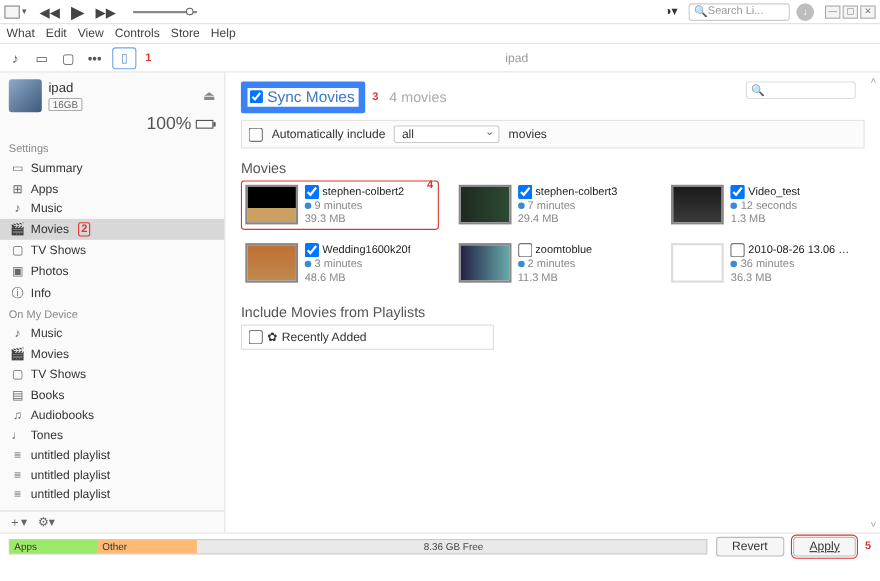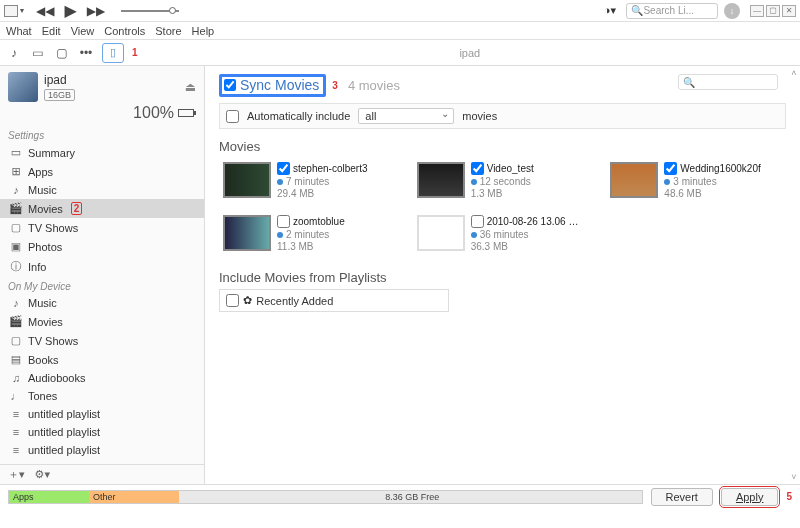--- a/index.html
+++ b/index.html
@@ -39,34 +39,34 @@
 
 .body { display: flex; height: 418px; }
 .sidebar { width: 205px; border-right: 1px solid #ddd; background: #fafafa; position: relative; overflow: hidden; }
 .device-header { display: flex; align-items: center; gap: 6px; padding: 6px 8px 2px 8px; }
 .dev-thumb { width: 30px; height: 30px; background: linear-gradient(135deg,#8fa9c7,#3b5a7f); border-radius: 3px; }
 .dev-name { font-size: 12px; color: #333; }
 .dev-cap { display: inline-block; border: 1px solid #aaa; border-radius: 2px; font-size: 9px; padding: 0 3px; color: #666; margin-top: 2px; }
 .dev-batt-row { display: flex; align-items: center; gap: 4px; padding: 0 10px 4px 44px; font-size: 16px; color: #555; }
 .batt { width: 16px; height: 8px; border: 1px solid #555; position: relative; }
 .batt::after { content: ''; position: absolute; right: -3px; top: 1px; width: 2px; height: 4px; background: #555; }
-.sect-label { font-size: 10px; color: #888; padding: 4px 8px 2px 8px; font-style: italic; }
+.sect-label { font-size: 10px; color: #888; padding: 4px 8px 2px 8px; }
 .side-item { display: flex; align-items: center; gap: 6px; padding: 3px 10px; font-size: 11px; color: #333; }
 .side-item.selected { background: #d8d8d8; }
 .si-icon { width: 12px; display: flex; justify-content: center; color: #666; font-size: 11px; }
 .side-callout { border: 1px solid #d33; border-radius: 2px; margin-left: 2px; padding: 0 2px; }
 .sidebar-bottom { position: absolute; bottom: 0; left: 0; right: 0; height: 20px; border-top: 1px solid #ddd; display: flex; align-items: center; gap: 10px; padding: 0 8px; color: #666; }
 
 
 .main { flex: 1; position: relative; padding: 8px 14px 0 14px; overflow: hidden; background: #fff; }
 .sync-row { display: flex; align-items: center; gap: 6px; margin-bottom: 6px; }
 .sync-check { width: 12px; height: 12px; }
 .sync-title { color: #3a77c7; font-size: 14px; }
 .sync-count { color: #aaa; font-size: 13px; margin-left: 4px; }
-.sync-box { border: 3px solid #3b82f6; border-radius: 2px; padding: 0 4px 1px 2px; display: inline-flex; align-items: center; gap: 4px; }
+.sync-box { border: 6px solid #3b82f6; border-radius: 2px; padding: 0 4px 1px 2px; display: inline-flex; align-items: center; gap: 4px; }
 .main-search { position: absolute; top: 8px; right: 22px; width: 100px; height: 16px; border: 1px solid #ddd; border-radius: 3px; display: flex; align-items: center; padding-left: 4px; color: #bbb; font-size: 10px; }
 
 .auto-row { border: 1px solid #e3e3e3; background: #fbfbfb; padding: 4px 6px; display: flex; align-items: center; gap: 8px; font-size: 11px; color: #333; margin-bottom: 10px; }
 .auto-select { min-width: 96px; border: 1px solid #ccc; border-radius: 2px; padding: 1px 16px 1px 6px; font-size: 11px; color: #333; background: #fff; position: relative; }
 .auto-select::after { content: '⌄'; position: absolute; right: 4px; top: -1px; font-size: 10px; color: #666; }
 
 .section-title { font-size: 13px; color: #555; margin-bottom: 4px; }
 .movies-grid { display: grid; grid-template-columns: repeat(3, 1fr); gap: 8px 14px; margin-bottom: 14px; }
 .movie { display: flex; gap: 6px; align-items: flex-start; position: relative; border: 1px solid transparent; border-radius: 3px; padding: 3px; }
 .movie.highlighted { border: 1px solid #d33; }
@@ -261,20 +261,32 @@
 
     <div class="auto-row">
       <input type="checkbox" style="">
       <span>Automatically include</span>
       <div class="auto-select">all</div>
       <span>movies</span>
     </div>
 
     <div class="section-title">Movies</div>
     <div class="movies-grid" id="movies-grid">
+        <div class="movie highlighted">
+          <div class="mthumb b1"></div>
+          <div class="minfo">
+            <div class="mname-row">
+              <input type="checkbox" checked="" style="">
+              <span class="mname">stephen-colbert2</span>
+            </div>
+            <div class="mdur"><span class="dot"></span>9 minutes</div>
+            <div class="msize">39.3 MB</div>
+          </div>
+          <span class="callout" style="position:absolute;top:-2px;right:4px;">4</span>
+        </div>
         <div class="movie">
           <div class="mthumb b2"></div>
           <div class="minfo">
             <div class="mname-row">
               <input type="checkbox" checked="" style="">
               <span class="mname">stephen-colbert3</span>
             </div>
             <div class="mdur"><span class="dot"></span>7 minutes</div>
             <div class="msize">29.4 MB</div>
           </div>

